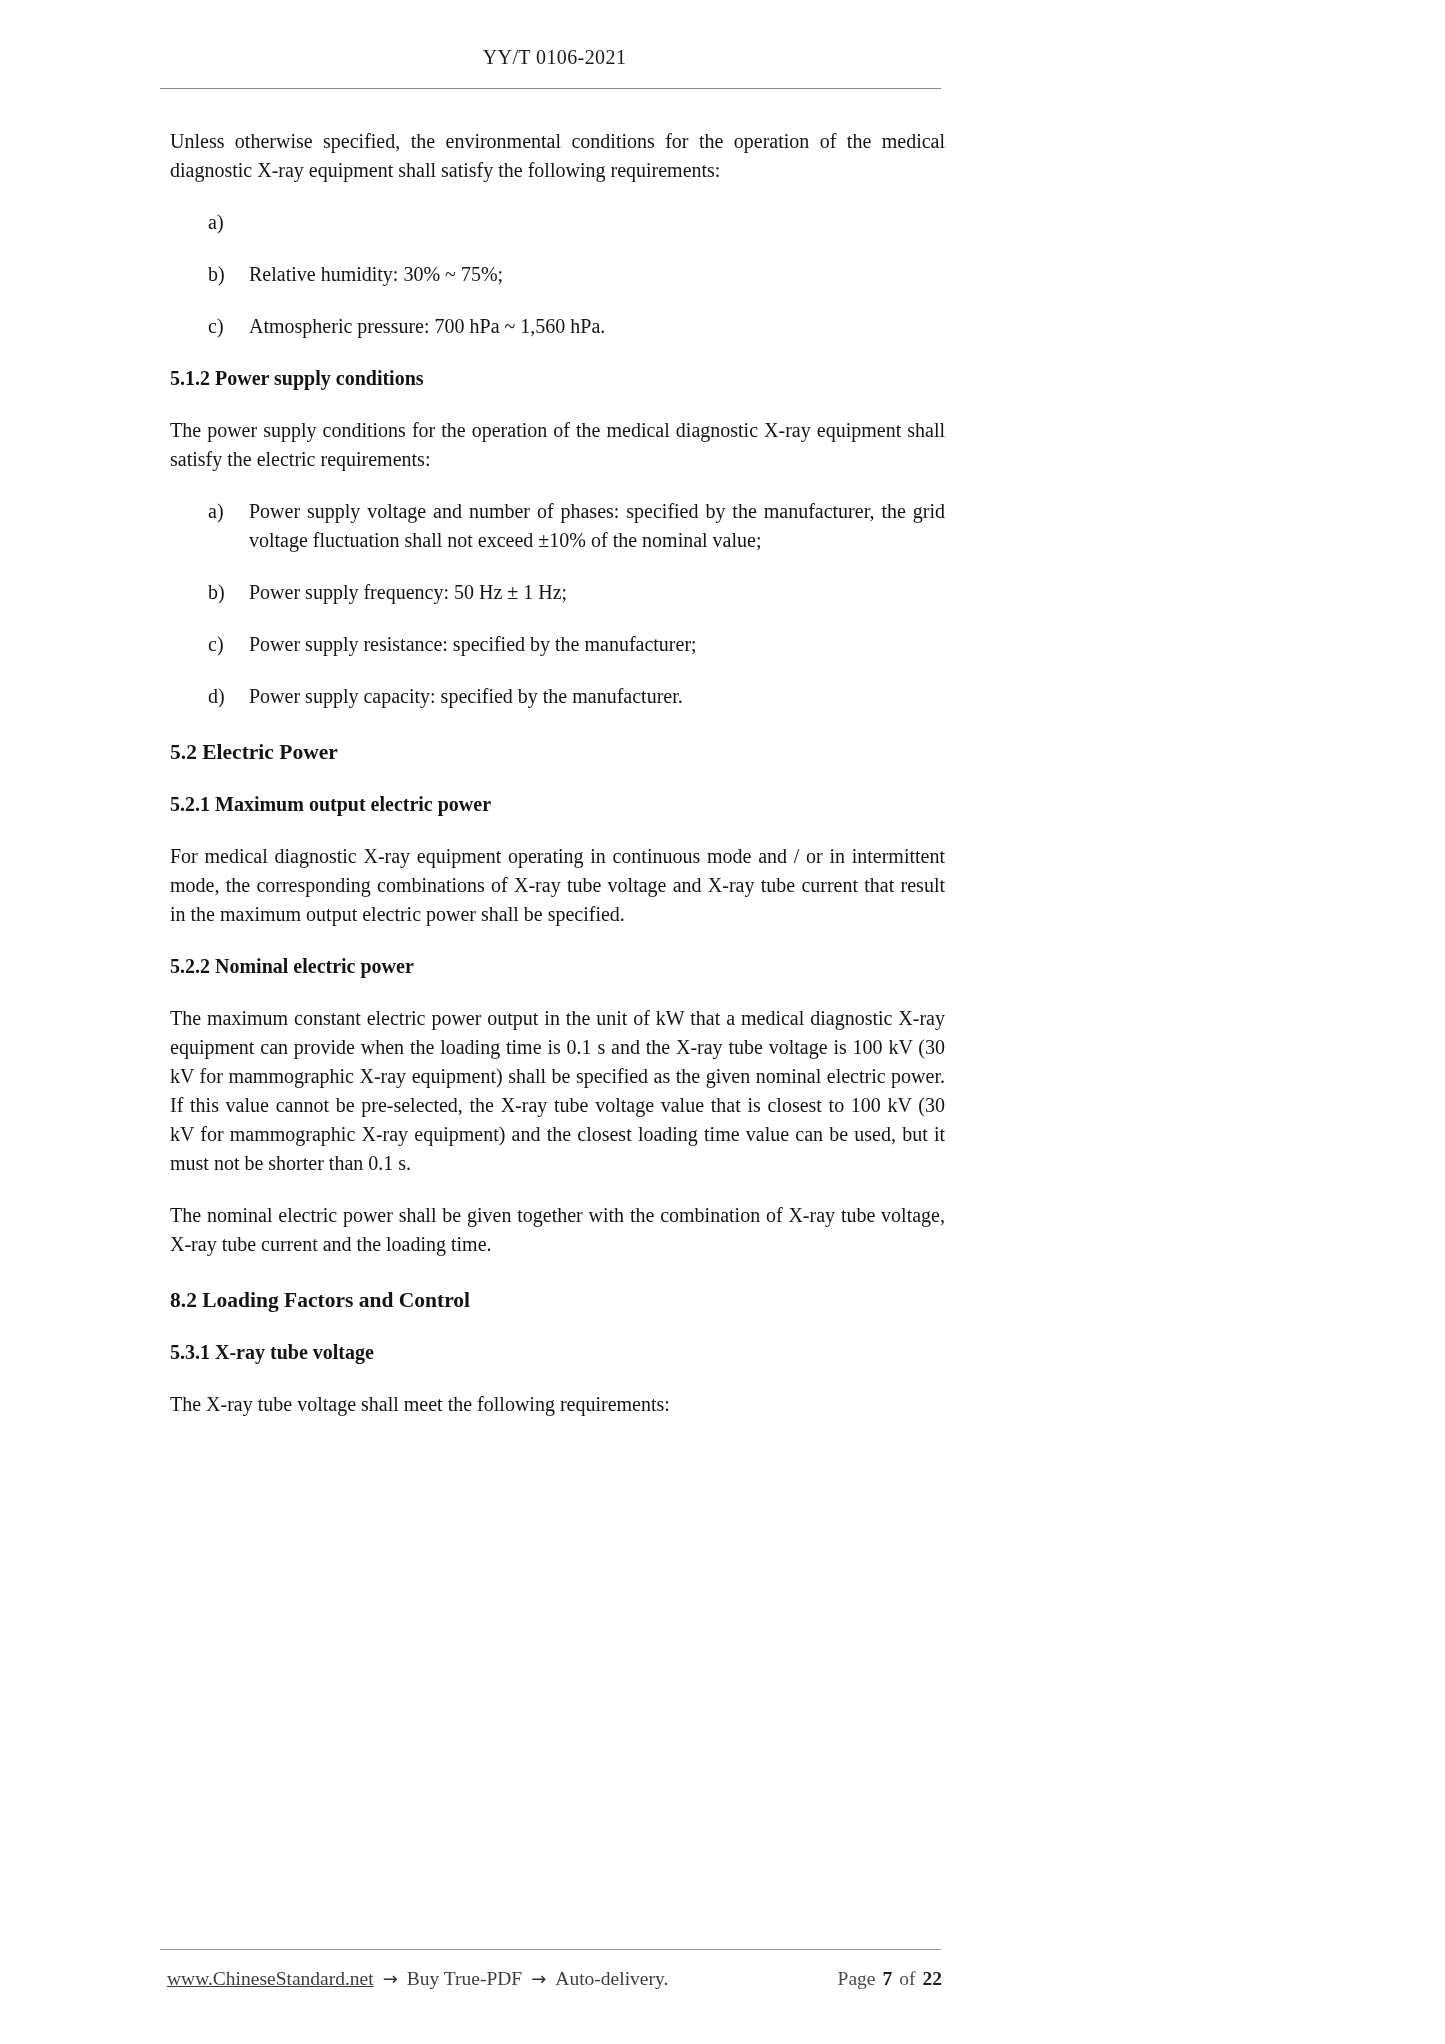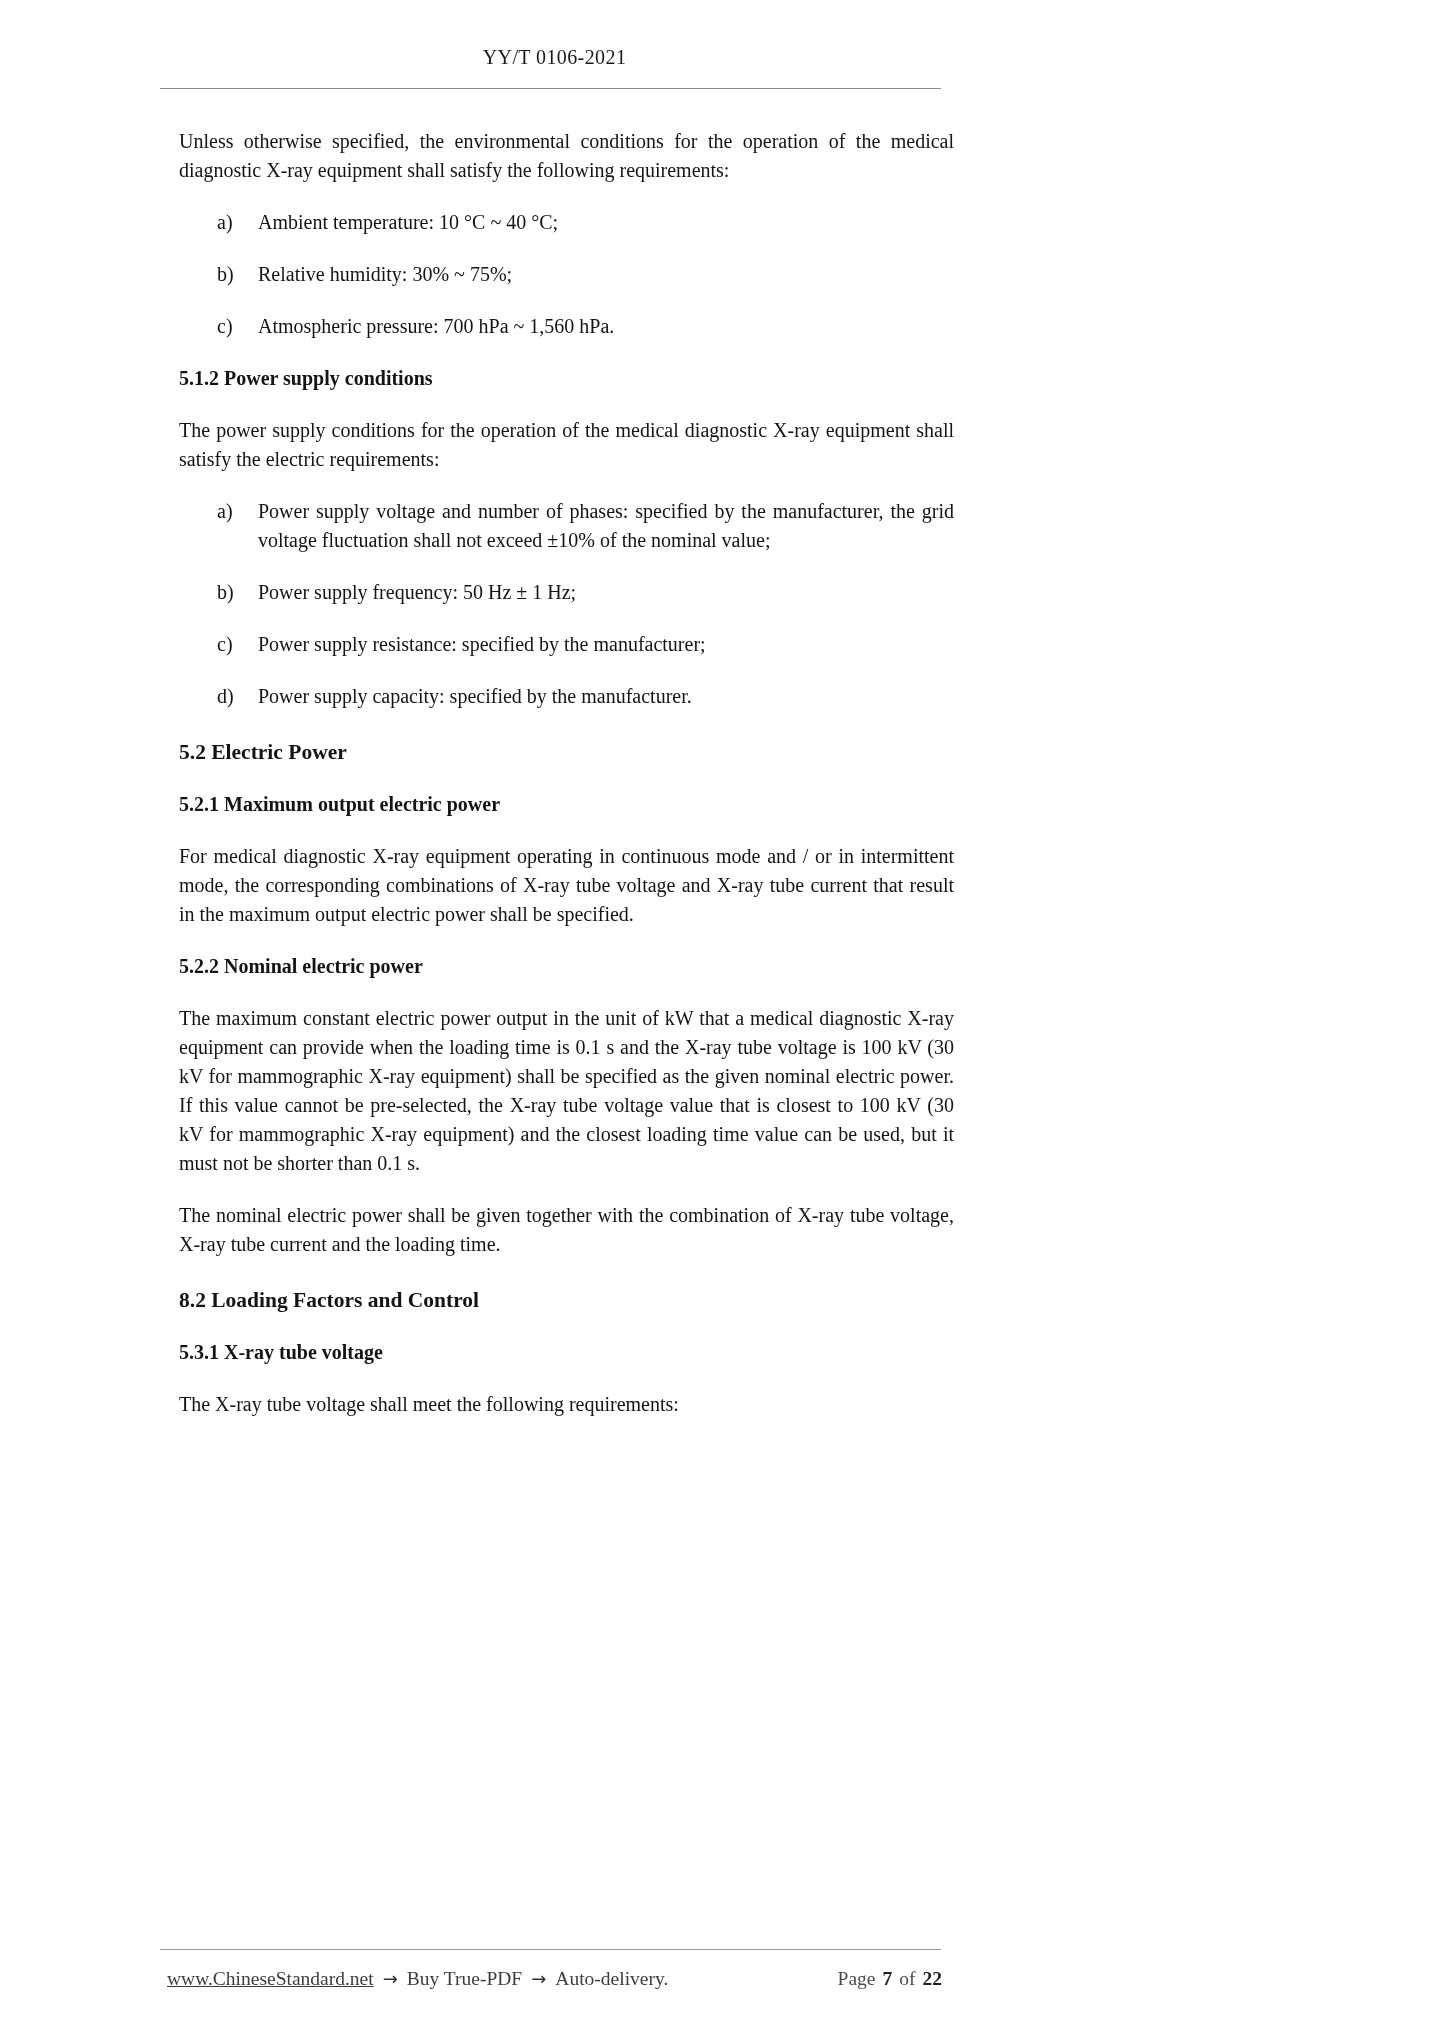--- a/index.html
+++ b/index.html
@@ -28,21 +28,21 @@
     position: absolute;
     top: 88px;
     left: 160px;
     width: 781px;
     border-top: 1.5px solid #8a8a8a;
   }
   
   .content {
     position: absolute;
     top: 127px;
-    left: 179px;
+    left: 170px;
     width: 775px;
     font-size: 20px;
     line-height: 29px;
   }
   .content > * + * { margin-top: 23px; }
   .para { text-align: justify; }
   .li { display: flex; margin-top: 23px; }
   .li .marker { flex: none; width: 41px; margin-left: 38px; }
   .li .li-text { flex: 1; text-align: justify; }
   .h3 { font-size: 20px; font-weight: bold; line-height: 29px; }
@@ -81,21 +81,20 @@
     <span>YY/T 0106-2021</span>
   </div>
   <div class="header-rule"></div>
 
   <div class="content">
 
     <p class="para">Unless otherwise specified, the environmental conditions for the operation of the medical diagnostic X-ray equipment shall satisfy the following requirements:</p>
 
     <div class="li">
       <span class="marker">a)</span>
-      <span class="li-text">Ambient temperature: 10 °C ~ 40 °C;</span>
     </div>
     <div class="li">
       <span class="marker">b)</span>
       <span class="li-text">Relative humidity: 30% ~ 75%;</span>
     </div>
     <div class="li">
       <span class="marker">c)</span>
       <span class="li-text">Atmospheric pressure: 700 hPa ~ 1,560 hPa.</span>
     </div>
 

